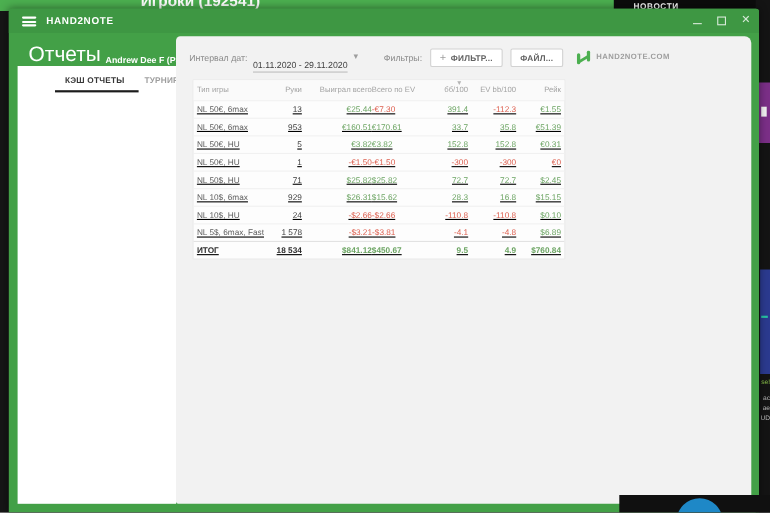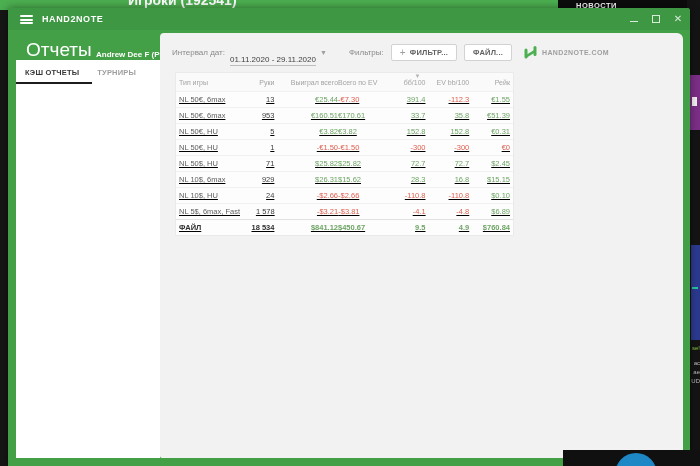--- a/index.html
+++ b/index.html
@@ -34,21 +34,21 @@
         text-align:center; cursor:pointer; }
   .wc-min i { position:absolute; left:2px; right:2px; bottom:3px; height:1.5px; background:rgba(255,255,255,.8); }
   .wc-max i { position:absolute; left:2px; top:2px; width:8px; height:8px; border:1.5px solid rgba(255,255,255,.8); }
 
   .page-title { position:absolute; left:18px; top:31px; color:#fff; font-size:19px; }
   .account { position:absolute; left:88px; top:42px; color:#fff; font-size:8px; font-weight:bold; cursor:pointer; }
   .account .caret { font-size:7px; margin-left:3px; }
 
   
   .sidebar { position:absolute; left:8px; top:52px; width:144px; height:398px; background:#fff; }
-  .tabs { display:flex; height:24px; align-items:center; }
+  .tabs { display:flex; height:24px; align-items:center;padding-left:34px; }
   .tab { font-size:7.5px; font-weight:bold; letter-spacing:.2px; color:#9e9e9e; padding:0 9px; height:100%;
          display:flex; align-items:center; position:relative; cursor:pointer; white-space:nowrap; }
   .tab.active { color:#363636; }
   .tab.active::after { content:""; position:absolute; left:0; right:-4px; bottom:0; height:2.5px; background:#1c1c1c; }
   .menu { padding-top:6px; }
   .menu-item { font-size:8.5px; color:#555; padding:0 0 0 10px; height:19px; line-height:19px; cursor:pointer; white-space:nowrap; }
   .menu-item.active { color:#4caf50; }
 
   
   .panel { position:absolute; left:152px; top:25px; width:523px; height:425px; background:#f2f2f2;
@@ -239,21 +239,21 @@
           <div class="tr">
             <span class="td c0">NL 5$, 6max, Fast</span>
             <span class="td c1">1 578</span>
             <span class="td c2 tone-n">-$3.21</span>
             <span class="td c3 tone-n">-$3.81</span>
             <span class="td c4 tone-n">-4.1</span>
             <span class="td c5 tone-n">-4.8</span>
             <span class="td c6 tone-p">$6.89</span>
           </div>
           <div class="tr total">
-            <span class="td c0">ФАЙЛ</span>
+            <span class="td c0">ИТОГ</span>
             <span class="td c1">18 534</span>
             <span class="td c2 tone-p">$841.12</span>
             <span class="td c3 tone-p">$450.67</span>
             <span class="td c4 tone-p">9.5</span>
             <span class="td c5 tone-p">4.9</span>
             <span class="td c6 tone-p">$760.84</span>
           </div>
         </div>
     </div>
   </div>

